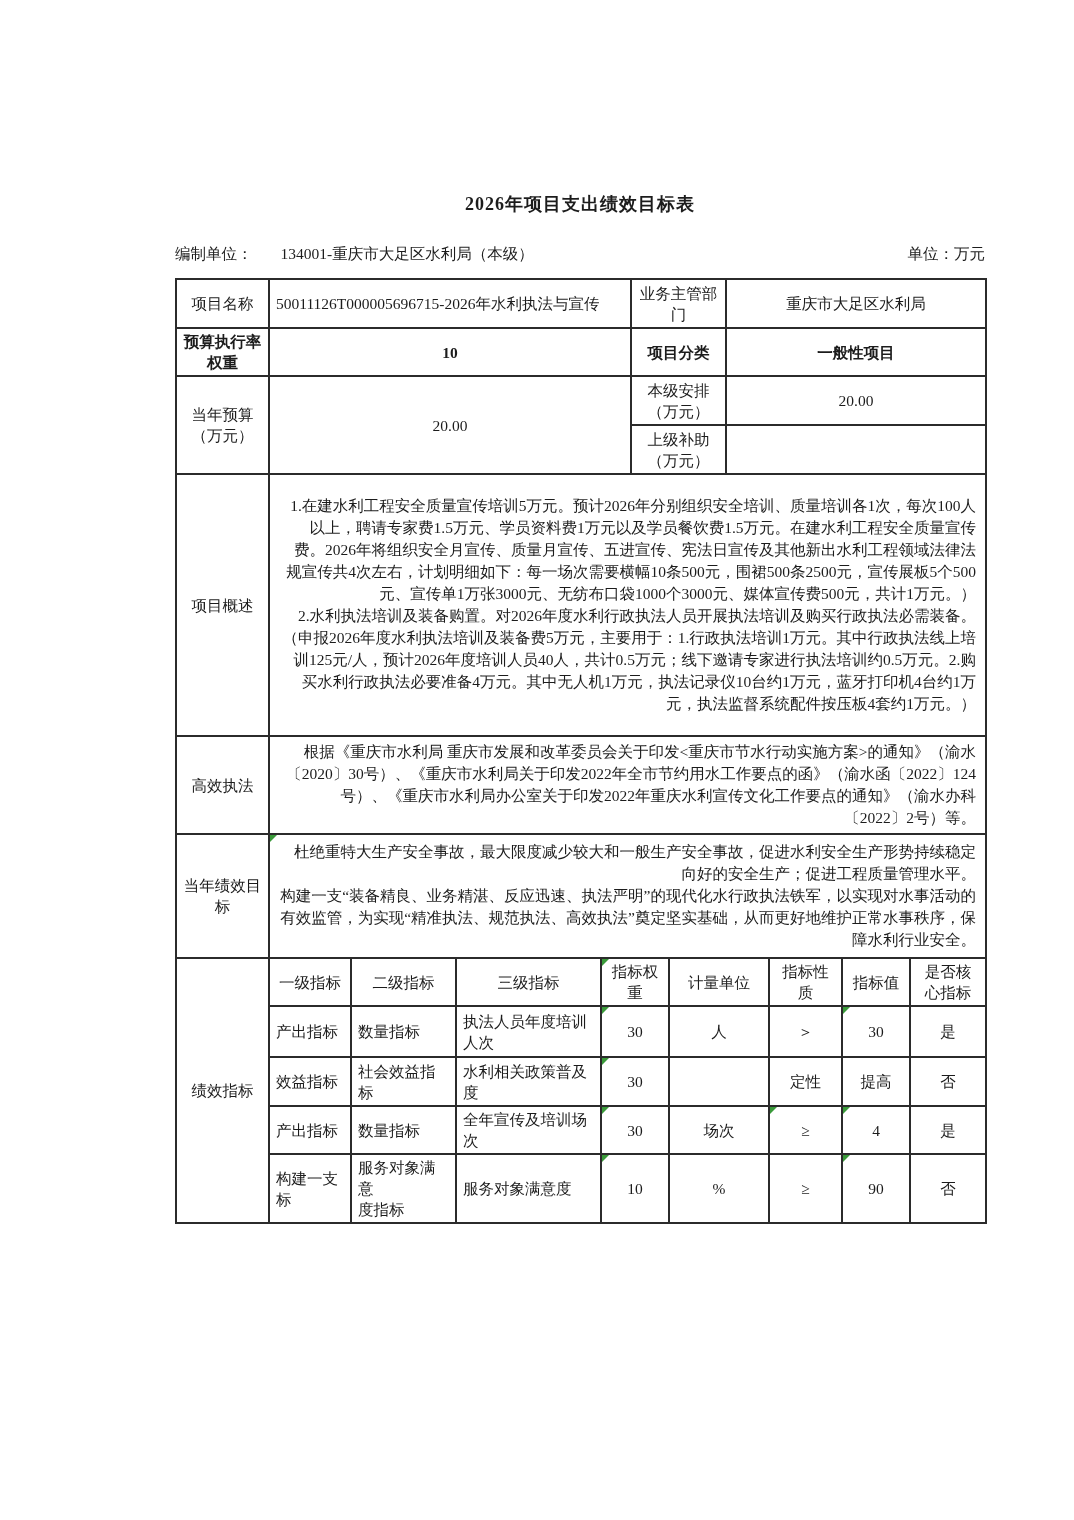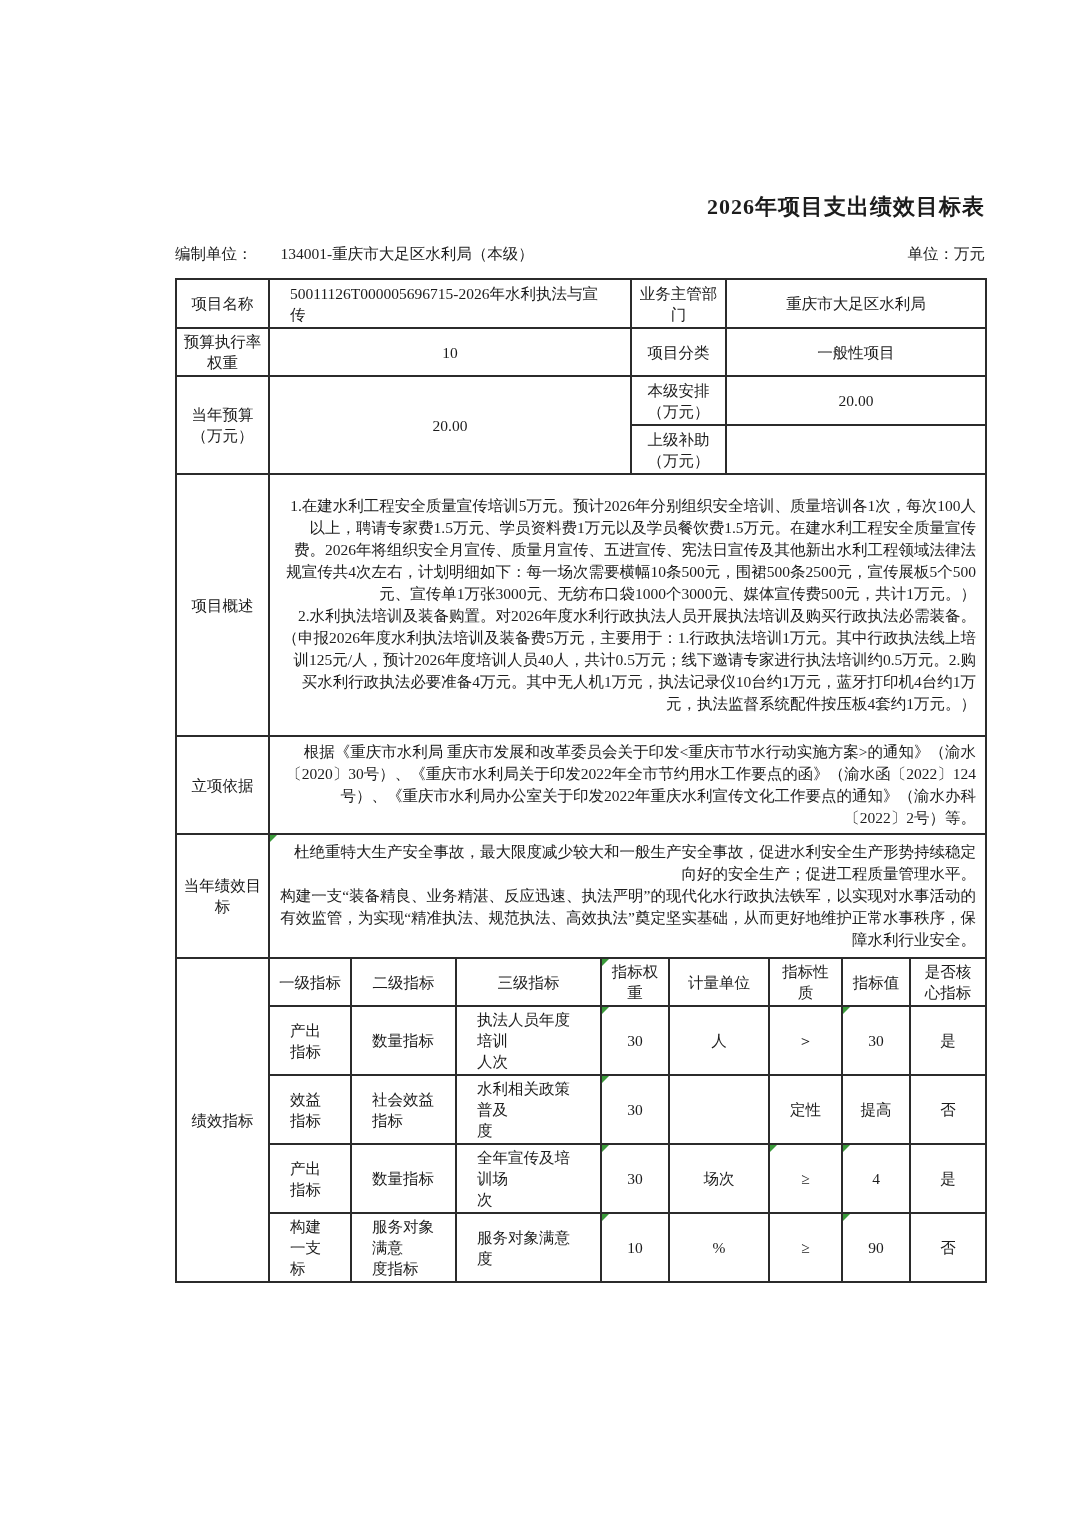--- a/index.html
+++ b/index.html
@@ -3,45 +3,45 @@
 <meta charset="utf-8">
 <style>
   * { margin:0; padding:0; box-sizing:border-box; }
   html,body { background:#ffffff; }
   .page {
     position:relative; width:1074px; height:1520px; background:#ffffff;
     font-family:"Liberation Serif","DejaVu Serif",serif; color:#1c1c1c;
   }
   .title {
     position:absolute; top:192px; left:175px; width:810px;
-    text-align:right; font-size:22px; font-weight:bold; letter-spacing:1px;
+    text-align:center; font-size:18px; font-weight:bold; letter-spacing:1px;
   }
   .meta {
     position:absolute; top:244px; left:175px; width:810px;
     display:flex; justify-content:space-between; font-size:15.5px;gap:46px;
   }
   .meta .mv { margin-left:28px; }
   .tables { position:absolute; top:278px; left:175px; width:810px;border-radius:15px; }
   table { border-collapse:collapse; table-layout:fixed; width:810px; }
   table.ind { margin-top:-2px; }
   td {
     border:2px solid #2b2b2b; font-size:15.5px; color:#1c1c1c;
     vertical-align:middle; line-height:21px; overflow:hidden;
   }
   td.lbl { text-align:center; white-space:pre-line; padding:2px 3px; }
   td.ctr { text-align:center; white-space:pre-line; padding:2px 3px; }
-  td.lft { text-align:left; white-space:pre-line; padding:2px 20px; }
+  td.lft { text-align:left; white-space:pre-line; padding:2px 6px; }
   td.txt { text-align:right; white-space:pre-line; padding:4px 9px 4px 10px; line-height:22px; }
   td.rel { position:relative; }
   .tri {
     position:absolute; top:0; left:0; width:0; height:0; display:block;
     border-top:7px solid #3a9a3a; border-right:7px solid transparent;
   }
   
-  tr.r1{height:49px;} tr.r2{height:48px;} tr.r3a{height:49px;} tr.r3b{height:49px;}
+  tr.r1{height:49px;} tr.r2{height:48px;font-weight:bold;} tr.r3a{height:49px;} tr.r3b{height:49px;}
   tr.r4{height:262px;} tr.r5{height:96px;} tr.r6{height:124px;}
   tr.ih{height:48px;} tr.i1{height:51px;} tr.i2{height:49px;} tr.i3{height:48px;} tr.i4{height:52px;}
 </style>
 </head>
 <body>
 
 <div class="page">
 
   <div class="title">2026年项目支出绩效目标表</div>
 
@@ -88,21 +88,21 @@
         <td class="lbl">上级补助
 （万元）</td>
         <td class="ctr"></td>
       </tr>
       <tr class="r4">
         <td class="lbl">项目概述</td>
         <td class="txt" colspan="3">1.在建水利工程安全质量宣传培训5万元。预计2026年分别组织安全培训、质量培训各1次，每次100人以上，聘请专家费1.5万元、学员资料费1万元以及学员餐饮费1.5万元。在建水利工程安全质量宣传费。2026年将组织安全月宣传、质量月宣传、五进宣传、宪法日宣传及其他新出水利工程领域法律法规宣传共4次左右，计划明细如下：每一场次需要横幅10条500元，围裙500条2500元，宣传展板5个500元、宣传单1万张3000元、无纺布口袋1000个3000元、媒体宣传费500元，共计1万元。）
 2.水利执法培训及装备购置。对2026年度水利行政执法人员开展执法培训及购买行政执法必需装备。（申报2026年度水利执法培训及装备费5万元，主要用于：1.行政执法培训1万元。其中行政执法线上培训125元/人，预计2026年度培训人员40人，共计0.5万元；线下邀请专家进行执法培训约0.5万元。2.购买水利行政执法必要准备4万元。其中无人机1万元，执法记录仪10台约1万元，蓝牙打印机4台约1万元，执法监督系统配件按压板4套约1万元。）</td>
       </tr>
       <tr class="r5">
-        <td class="lbl">立项依据</td>
+        <td class="lbl">高效执法</td>
         <td class="txt" colspan="3">根据《重庆市水利局 重庆市发展和改革委员会关于印发&lt;重庆市节水行动实施方案&gt;的通知》（渝水〔2020〕30号）、《重庆市水利局关于印发2022年全市节约用水工作要点的函》（渝水函〔2022〕124号）、《重庆市水利局办公室关于印发2022年重庆水利宣传文化工作要点的通知》（渝水办科〔2022〕2号）等。</td>
       </tr>
       <tr class="r6">
         <td class="lbl">当年绩效目
 标</td>
         <td class="txt rel" colspan="3"><i class="tri"></i><span>杜绝重特大生产安全事故，最大限度减少较大和一般生产安全事故，促进水利安全生产形势持续稳定向好的安全生产；促进工程质量管理水平。
 构建一支“装备精良、业务精湛、反应迅速、执法严明”的现代化水行政执法铁军，以实现对水事活动的有效监管，为实现“精准执法、规范执法、高效执法”奠定坚实基础，从而更好地维护正常水事秩序，保障水利行业安全。</span></td>
       </tr>
     </tbody>
       </table>

